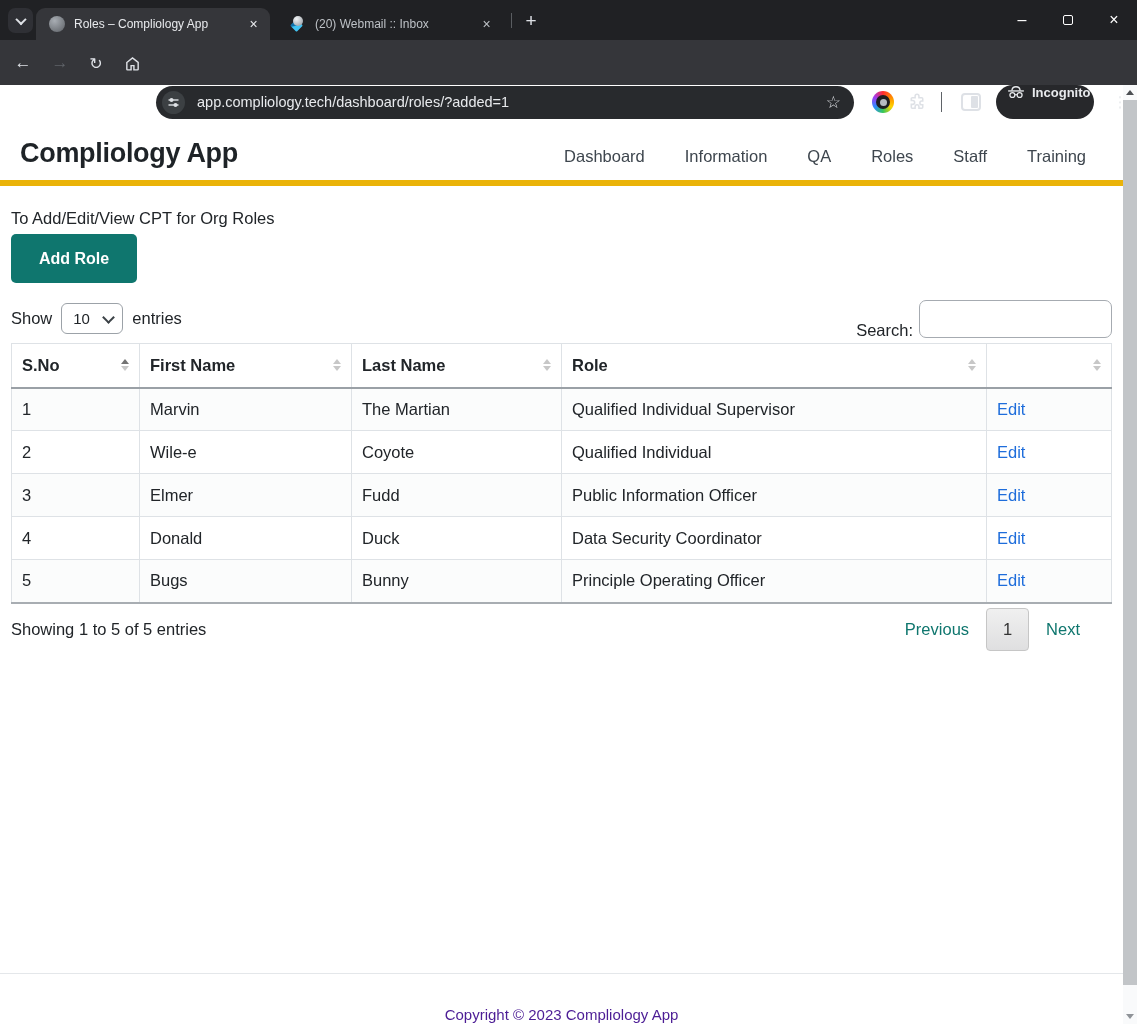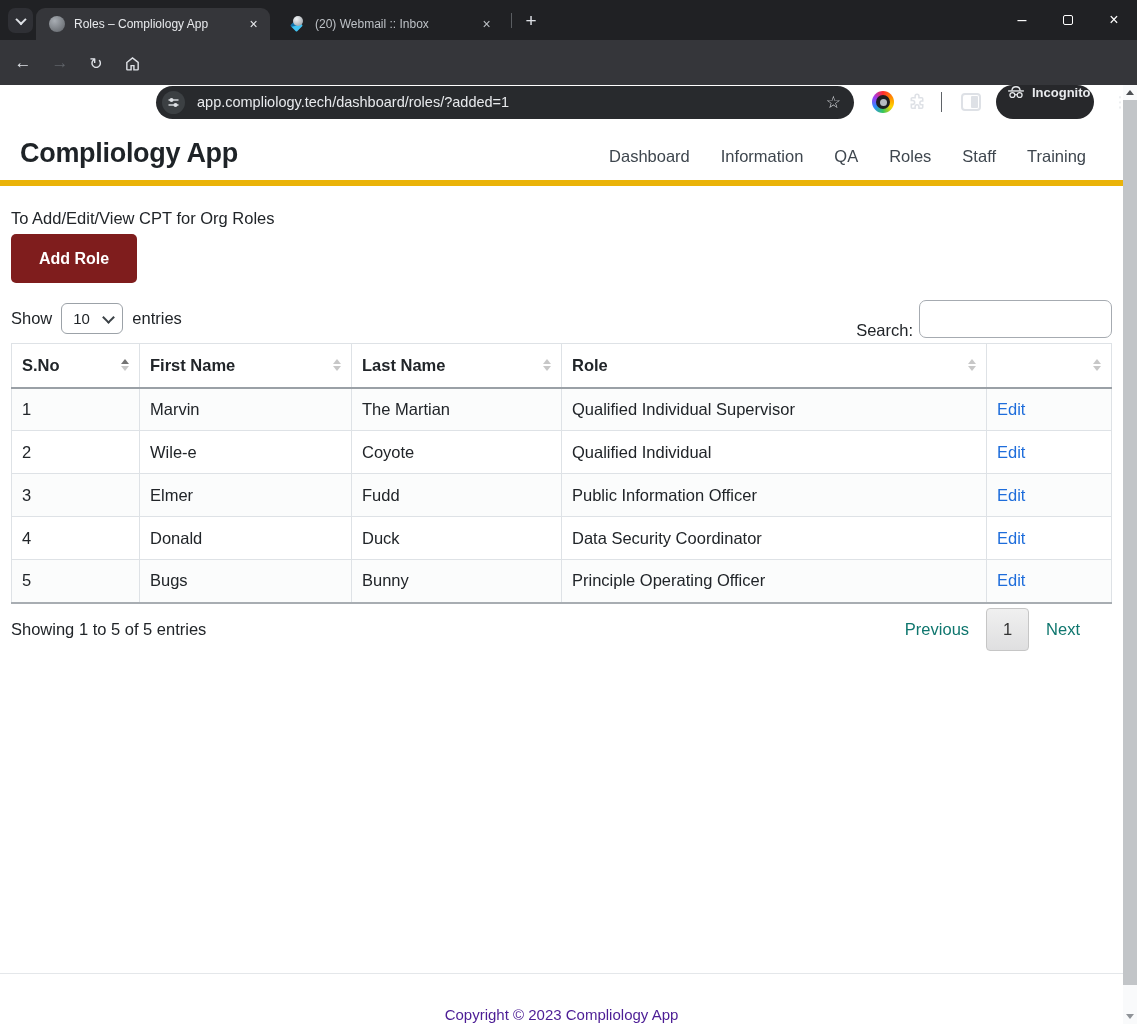--- a/index.html
+++ b/index.html
@@ -46,30 +46,30 @@
   .side-panel::after { content:""; position:absolute; right:1px; top:1px; bottom:1px; width:7px; background:#dee1e6; border-radius:1px; }
   .incog-pill { position:absolute; left:996px; top:45px; width:98px; height:34px; border-radius:17px; background:#27282b; display:flex; align-items:flex-start; gap:7px; padding-left:11px; color:#e8eaed; }
   .incog-label { font-size:13px; font-weight:700; }
   .kebab { position:absolute; left:1109px; top:48px; width:22px; height:28px; display:grid; place-items:center; color:#e8eaed; font-size:15px; letter-spacing:0; }
 
   
   .page { position:absolute; left:0; top:85px; width:1123px; height:939px; background:#fff; }
   .site-header { position:relative; height:101px; border-bottom:6px solid #eab308; }
   .brand { position:absolute; left:20px; top:53px; font-size:27px; font-weight:700; color:#1e2327; letter-spacing:-0.3px; }
   .top-nav { position:absolute; right:37px; top:62px; display:flex; gap:31px; font-size:16.5px; color:#3e464e; }
-  .top-nav a { color:inherit; text-decoration:none; white-space:nowrap; }
+  .top-nav a { color:inherit; text-decoration:none; white-space:nowrap;margin-left:9px; }
 
   .toast { position:absolute; left:810px; top:12px; width:301px; height:83px; background:rgba(81,161,86,0.87); border-radius:4px; box-shadow:0 4px 14px rgba(0,0,0,0.22); color:#fff; z-index:6; }
   .toast-check { position:absolute; left:19px; top:37px; width:23px; height:11px; border-left:5px solid #fff; border-bottom:5px solid #fff; transform:rotate(-49deg); border-radius:1px; }
   .toast-title { position:absolute; left:50px; top:19px; font-weight:700; font-size:15.5px; }
   .toast-msg { position:absolute; left:50px; top:45px; font-size:16.5px; }
 
   .main { padding:0 11px; color:#212529; }
   .intro { margin-top:23px; font-size:16.5px; line-height:19px; }
-  .btn-add { display:block; margin-top:6px; width:126px; height:49px; background:#7f1d1d; color:#fff; font-family:inherit; font-weight:700; font-size:16px; border:none; border-radius:5px; cursor:pointer; }
+  .btn-add { display:block; margin-top:6px; width:126px; height:49px; background:#0f766e; color:#fff; font-family:inherit; font-weight:700; font-size:16px; border:none; border-radius:5px; cursor:pointer; }
 
   .controls { margin-top:14px; display:flex; align-items:center; font-size:16.5px; }
   .sel-wrap { position:relative; margin:0 9px; }
   .len-select { width:62px; height:31px; border:1px solid #9ca2a8; border-radius:6px; background:#fff; font-family:inherit; font-size:15px; color:#212529; padding:0 0 0 11px; appearance:none; -webkit-appearance:none; }
   .sel-wrap::after { content:""; position:absolute; right:10px; top:10px; width:7px; height:7px; border-right:2px solid #3c4247; border-bottom:2px solid #3c4247; transform:rotate(45deg); pointer-events:none; }
   .flex-spacer { flex:1; }
   .search-label { margin-right:6px;margin-top:24px; }
   .search-input { width:193px; height:38px; border:1px solid #a6abb1; border-radius:7px; font-family:inherit; font-size:16px; padding:0 10px; color:#212529; }
 
   table.roles { margin-top:3px; width:100%; border-collapse:collapse; font-size:16.5px; color:#212529; table-layout:fixed; }

